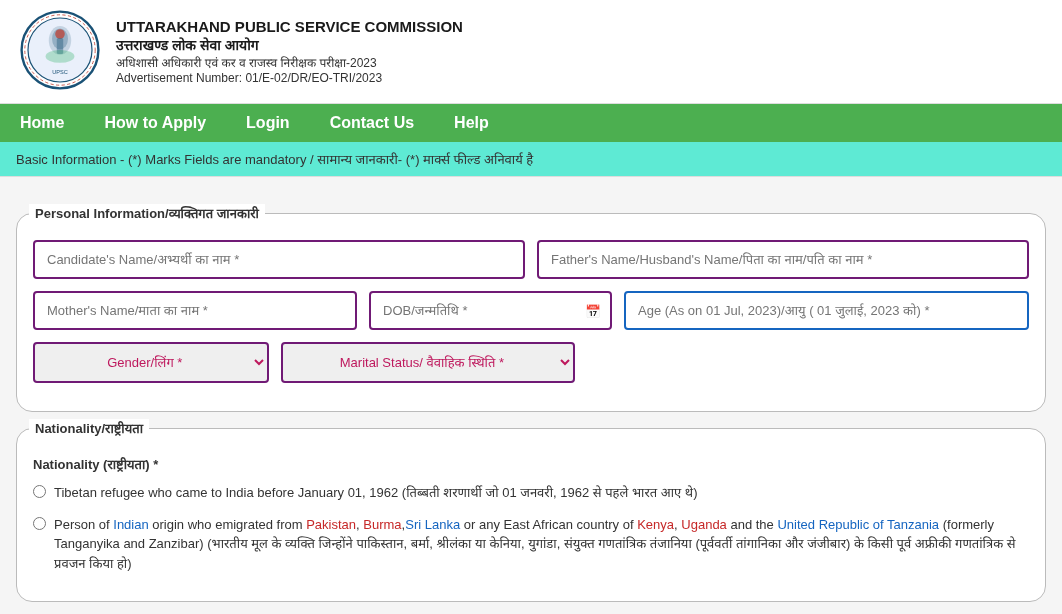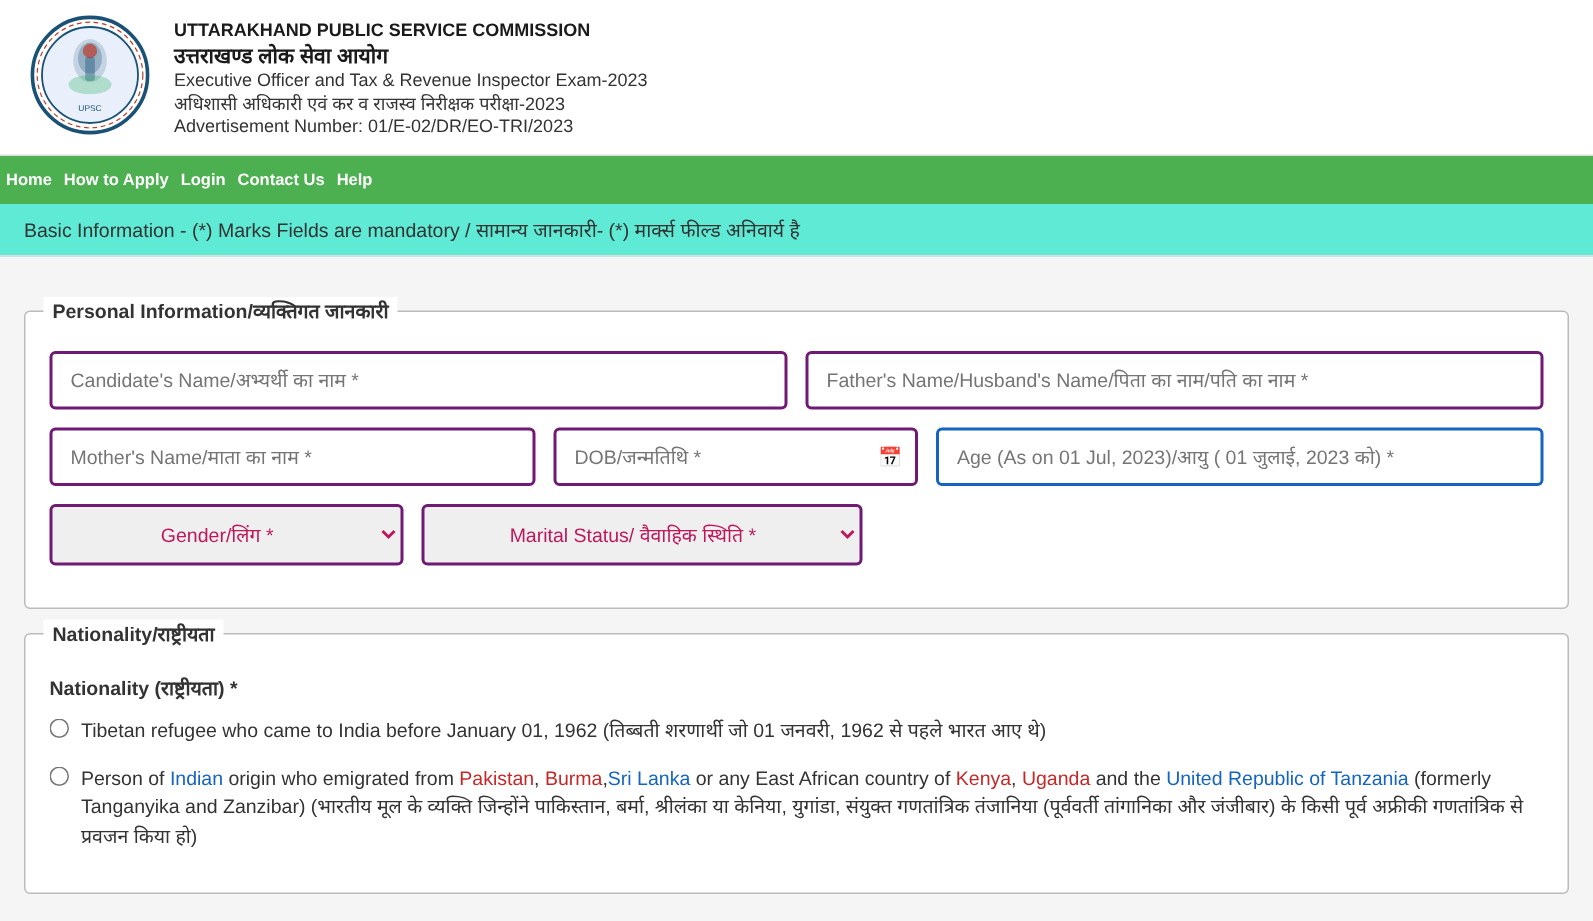--- a/index.html
+++ b/index.html
@@ -1,36 +1,36 @@
 <!DOCTYPE html>
 <html><head>
   <meta charset="utf-8">
   <style>
     * { box-sizing: border-box; margin: 0; padding: 0; }
     body { font-family: Arial, sans-serif; font-size: 13px; background: #f5f5f5; color: #333; }
 
     
     .header { background: #fff; display: flex; align-items: center; padding: 10px 20px; border-bottom: 1px solid #ddd; }
     .header-text { }
-    .header-text .org-name-en { font-size: 12px; font-weight: bold; color: #1a1a1a; }
+    .header-text .org-name-en { font-size: 15px; font-weight: bold; color: #1a1a1a; }
     .header-text .org-name-hi { font-size: 14px; font-weight: bold; color: #1a1a1a; }
     .header-text .sub-text { font-size: 12px; color: #333; }
 
     
     nav { background: #4caf50; display: flex; }
-    nav a { color: #fff; padding: 10px 4px; text-decoration: none; font-size: 11px; font-weight: bold; display: inline-block; cursor: pointer; }
+    nav a { color: #fff; padding: 10px 20px; text-decoration: none; font-size: 16px; font-weight: bold; display: inline-block; cursor: pointer; }
 
     
     .breadcrumb { background: #5eead4; padding: 8px 16px; font-size: 13px; color: #333; border-bottom: 1px solid #ddd; }
 
     
     .main { padding: 16px; }
 
     
-    .section { background: #fff; border: 1px solid #bbb; border-radius: 4px; margin-bottom: 16px; padding: 16px; position: relative; }
+    .section { background: #fff; border: 1px solid #bbb; border-radius: 16px; margin-bottom: 16px; padding: 16px; position: relative; }
     .section-legend { position: absolute; top: -10px; left: 12px; background: #fff; padding: 0 6px; font-size: 13px; font-weight: bold; color: #333; }
 
     
     .form-row { display: flex; gap: 12px; margin-bottom: 12px; }
     .form-field { flex: 1; }
     .form-field input, .form-field select {
       width: 100%;
       border: 2px solid #701a75;
       border-radius: 4px;
       padding: 10px 12px;
@@ -68,21 +68,20 @@
       <rect x="46" y="35" width="8" height="20" rx="2" fill="#1a5276" opacity="0.4"></rect>
       <ellipse cx="50" cy="58" rx="18" ry="8" fill="#27ae60" opacity="0.3"></ellipse>
       <text x="50" y="80" text-anchor="middle" font-size="7" fill="#1a5276" font-family="Arial">UPSC</text>
 
       <circle cx="50" cy="50" r="44" fill="none" stroke="#c0392b" stroke-width="1" stroke-dasharray="4,3"></circle>
     </svg>
   </div>
   <div class="header-text">
     <div class="org-name-en">UTTARAKHAND PUBLIC SERVICE COMMISSION</div>
     <div class="org-name-hi">उत्तराखण्ड लोक सेवा आयोग</div>
-    <div class="sub-text">Executive Officer and Tax &amp; Revenue Inspector Exam-2023</div>
     <div class="sub-text">अधिशासी अधिकारी एवं कर व राजस्व निरीक्षक परीक्षा-2023</div>
     <div class="sub-text">Advertisement Number: 01/E-02/DR/EO-TRI/2023</div>
   </div>
 </div>
 
 <nav>
   <a>Home</a>
   <a>How to Apply</a>
   <a>Login</a>
   <a>Contact Us</a>

